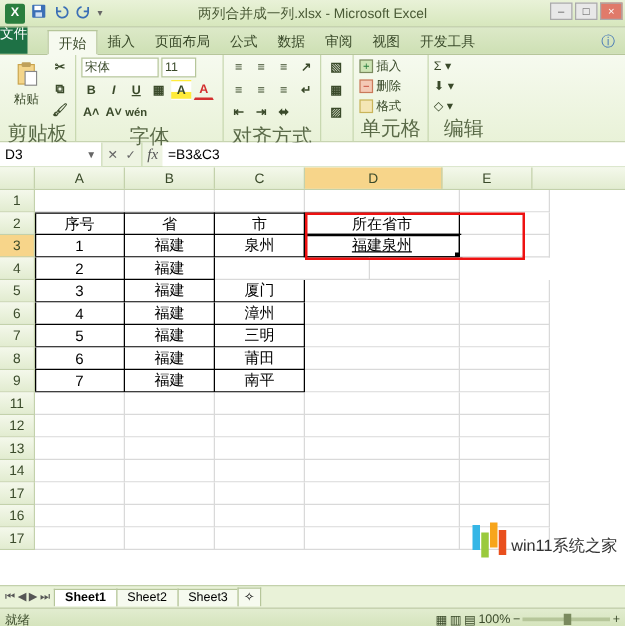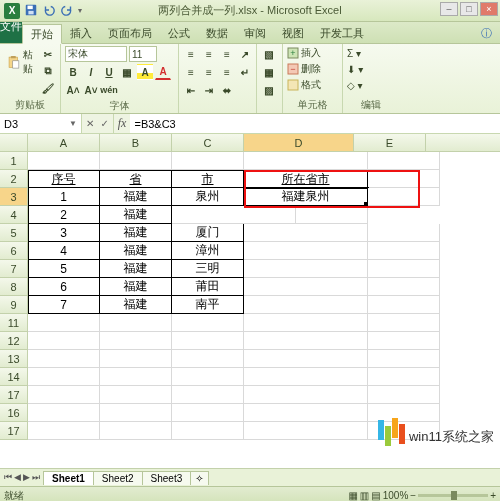--- a/index.html
+++ b/index.html
@@ -9,27 +9,27 @@
   .titlebar .qat { display: flex; align-items: center; gap: 4px; padding: 0 4px; }
   .titlebar svg { width: 14px; height: 14px; }
   .titlebar .docname { position: absolute; left: 0; right: 0; text-align: center; pointer-events: none; }
   .titlebar .winctrl { position: absolute; right: 2px; top: 2px; display: flex; gap: 2px; }
   .titlebar .winctrl span { width: 18px; height: 14px; background: #e8e8e8; border: 1px solid #aaa; display: flex; align-items: center; justify-content: center; font-size: 9px; color: #555; }
   .excel-icon { width: 16px; height: 16px; background: #2a7e3e; color: #fff; font-size: 10px; font-weight: bold; display: flex; align-items: center; justify-content: center; border-radius: 2px; }
   
   .tabs { height: 22px; background: linear-gradient(#dce9c8,#cee0b4); display: flex; align-items: flex-end; font-size: 11px; border-bottom: 1px solid #b6c69a; }
   .tab-file { background: #1e7145; color: #fff; padding: 3px 0; height: 34px; display: flex; align-items: center; }
   .tab { padding: 3px 8px; color: #3a4a2a; cursor: pointer; height: 20px; display: flex; align-items: center; }
-  .tab.active { background: #f6faef; border: 1px solid #b6c69a; border-bottom: 1px solid #f6faef; margin-bottom: -1px; }
+  .tab.active { background: #f6faef; border: 1px solid #b6c69a; border-bottom: 1px solid #f6faef; margin-bottom: -1px; margin-left: 16px; }
   
   .ribbon { height: 70px; background: linear-gradient(#f6faef,#e9f2d8); border-bottom: 1px solid #b6c69a; display: flex; font-size: 10px; color: #3a4a2a; }
   .group { border-right: 1px solid #c8d8b0; padding: 2px 4px 1px 4px; display: flex; flex-direction: column; justify-content: space-between; }
   .group .body { display: flex; gap: 2px; align-items: flex-start; flex: 1; }
-  .group .label { text-align: center; font-size: 10px; color: #5a6a48; padding-top: 1px; white-space: nowrap; }
-  .big-btn { width: 34px; display: flex; flex-direction: row; align-items: center; justify-content: center; gap: 2px; padding: 2px; }
+  .group .label { text-align: center; font-size: 16px; color: #5a6a48; padding-top: 1px; white-space: nowrap; }
+  .big-btn { width: 34px; display: flex; flex-direction: column; align-items: center; justify-content: center; gap: 2px; padding: 2px; }
   .big-btn svg { width: 22px; height: 22px; }
   .col { display: flex; flex-direction: column; gap: 1px; }
   .font-row { display: flex; gap: 2px; align-items: center; }
   .font-row .sel { border: 1px solid #b6c69a; background: #fff; font-size: 10px; padding: 0 2px; height: 16px; display: flex; align-items: center; }
   .icon-row { display: flex; gap: 2px; }
   .ico { width: 16px; height: 16px; border: 1px solid transparent; display: flex; align-items: center; justify-content: center; font-size: 10px; font-weight: bold; color: #3a4a2a; }
   .small-line { font-size: 10px; display: flex; align-items: center; gap: 2px; height: 14px; white-space: nowrap; }
   .small-line svg { width: 12px; height: 12px; flex-shrink: 0; }
   
   .fnbar { height: 20px; border-bottom: 1px solid #c8d8b0; display: flex; align-items: stretch; font-size: 11px; background: #eef4e2; }
@@ -46,23 +46,23 @@
   .ch { border-right: 1px solid #c3d1ab; display: flex; align-items: center; justify-content: center; }
   .ch.A{width:72px}.ch.B{width:72px}.ch.C{width:72px}.ch.D{width:110px}.ch.E{width:72px}
   .ch.sel { background: #f7d58a; }
   .rows { flex: 1; overflow: hidden; position: relative; }
   .row { display: flex; height: 18px; }
   .rh { width: 28px; background: linear-gradient(#f4f8eb,#e2ecd0); border-right: 1px solid #c3d1ab; border-bottom: 1px solid #c3d1ab; display: flex; align-items: center; justify-content: center; font-size: 11px; color: #3a4a2a; }
   .rh.sel { background: #f7d58a; }
   .cell { border-right: 1px solid #d9d9d9; border-bottom: 1px solid #d9d9d9; display: flex; align-items: center; justify-content: center; font-size: 12px; color: #000; background: #fff; position: relative; }
   .cell.A{width:72px}.cell.B{width:72px}.cell.C{width:72px}.cell.D{width:124px}.cell.E{width:72px}
   .cell.bord { border-right: 1px solid #000; border-bottom: 1px solid #000; }
-  .cell.bord-top { border-top: 1px solid #000; text-decoration: underline; }
+  .cell.bord-top { border-top: 1px solid #000; }
   .cell.bord-left::before { content:""; position:absolute; left:0; top:0; bottom:0; width:1px; background:#000; }
-  .active-cell { outline: 2px solid #000; outline-offset: -1px; }
+  .active-cell { outline: 2px solid #000; outline-offset: -1px; text-decoration: underline; }
   .fill-handle { position: absolute; right: -3px; bottom: -3px; width: 6px; height: 6px; background: #000; }
   
   .redbox { position: absolute; border: 2px solid #e11; pointer-events: none; }
   .redarrow { position: absolute; width: 120px; height: 2px; pointer-events: none; }
   
   .sheet-tabs { height: 18px; background: #e9f2d8; border-top: 1px solid #c3d1ab; display: flex; align-items: center; font-size: 10px; }
   .sheet-nav { display: flex; gap: 2px; padding: 0 4px; }
   .sheet-nav span { font-size: 9px; color: #555; }
   .sheet-tab { padding: 1px 8px; border: 1px solid #b6c69a; border-bottom: none; background: #f6faef; margin-left: -1px; }
   .sheet-tab.active { background: #fff; font-weight: bold; }
@@ -176,20 +176,21 @@
         <span class="ico">≡</span>
         <span class="ico">≡</span>
         <span class="ico">↵</span>
       </div>
       <div class="icon-row">
         <span class="ico">⇤</span>
         <span class="ico">⇥</span>
         <span class="ico">⬌</span>
       </div>
     </div>
+    <div class="label">对齐方式</div>
   </div>
 
 
   <div class="group" style="width:26px">
     <div class="body col">
       <span class="ico">▧</span>
       <span class="ico">▦</span>
       <span class="ico">▨</span>
     </div>
     <div class="label">&nbsp;</div>

